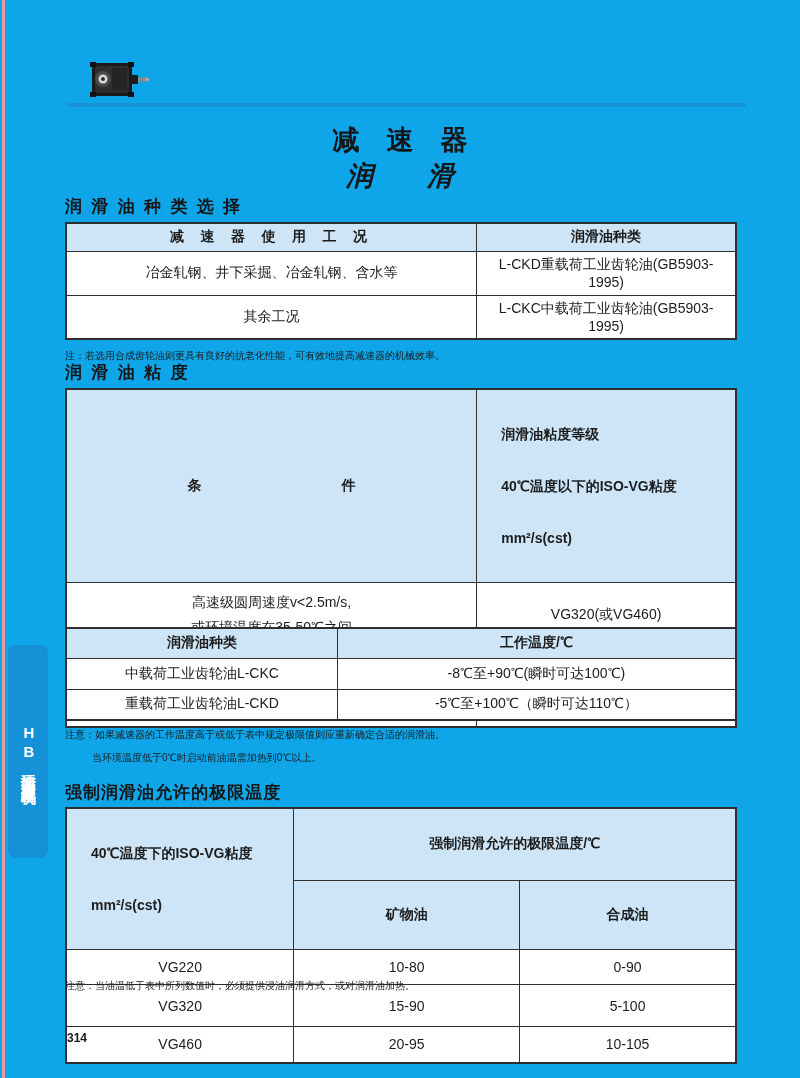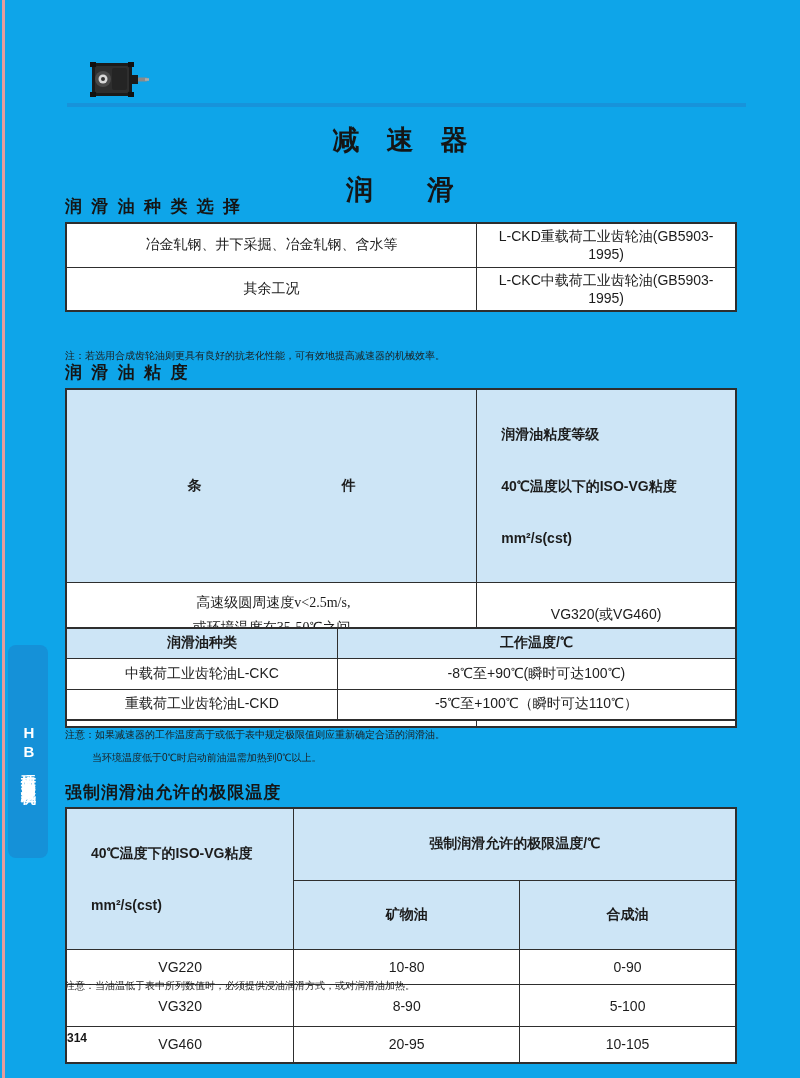--- a/index.html
+++ b/index.html
@@ -11,37 +11,37 @@
   }
   .left-edge-line { position:absolute; left:2px; top:0; width:3px; height:1078px; background:#e59c9c; }
 
   .product-img { position:absolute; left:86px; top:58px; width:64px; height:44px; }
 
   .blue-rule { position:absolute; left:67px; top:103px; width:679px; height:4px; background:#1793da; }
 
   .doc-title { position:absolute; left:0; width:800px; text-align:center;
     font-size:27px; font-weight:bold; color:#151515; }
   .doc-title.t1 { top:122px; }
-  .doc-title.t2 { top:172px; }
+  .doc-title.t2 { top:158px;font-style:italic; }
 
   .sec-heading { position:absolute; left:65px; font-size:17px; font-weight:bold; color:#151515; white-space:nowrap; }
   .ls-wide  { letter-spacing:0.55em; }
   .ls-mid   { letter-spacing:0.25em; }
   .ls-tight { letter-spacing:0.06em; }
 
   table.tbl { position:absolute; left:65px; width:672px; border-collapse:collapse; table-layout:fixed;
     border:2px solid #2e2e2e; }
   table.tbl th, table.tbl td { border:1.5px solid #2e2e2e; text-align:center; vertical-align:middle;
     font-size:14px; color:#1c1c1c; padding:2px 4px; overflow:hidden; }
   table.tbl th { background:#cde5f6; font-weight:bold; white-space:pre; }
   table.tbl td { font-weight:normal; background:#ffffff; }
 
   .th-left { text-align:left !important; padding-left:24px !important; font-weight:bold; }
   .th-left div { line-height:20px; white-space:pre; }
-  .cond-block { display:inline-block; text-align:right;font-family:Liberation Serif, serif; }
+  .cond-block { display:inline-block; text-align:center; }
   .cond-block div { line-height:25px; white-space:nowrap; }
 
   .note { position:absolute; left:65px; font-size:10px; font-weight:normal; color:#1c1c1c; line-height:23px; white-space:nowrap; }
   .note .indent { padding-left:27px; }
 
   .side-tab { position:absolute; left:8px; top:645px; width:40px; height:213px;
     background:#1591d8; border-radius:8px; display:flex; align-items:center; justify-content:center; }
   .side-tab span { writing-mode:vertical-rl; text-orientation:upright;
     color:#ffffff; font-size:15px; font-weight:bold; letter-spacing:2px; white-space:nowrap; }
 
@@ -76,20 +76,24 @@
   <div class="doc-title t2">润　　滑</div>
 
   <div class="sec-heading ls-wide" style="top:195px">润滑油种类选择</div>
 
   <table class="tbl" style="top:222px">
     <colgroup>
         <col style="width:61.3%">
         <col>
       </colgroup>
     <tbody>
+        <tr style="height:28px">
+      <th style="letter-spacing:0.45em">减 速 器 使 用 工 况</th>
+      <th>润滑油种类</th>
+    </tr>
     <tr style="height:44px">
       <td>冶金轧钢、井下采掘、冶金轧钢、含水等</td>
       <td>L-CKD重载荷工业齿轮油(GB5903-1995)</td>
     </tr>
     <tr style="height:44px">
       <td>其余工况</td>
       <td>L-CKC中载荷工业齿轮油(GB5903-1995)</td>
     </tr>
   </tbody>
     </table>
@@ -181,21 +185,21 @@
       <th>矿物油</th>
       <th>合成油</th>
     </tr>
     <tr style="height:35px">
       <td>VG220</td>
       <td>10-80</td>
       <td>0-90</td>
     </tr>
     <tr style="height:42px">
       <td>VG320</td>
-      <td>8-90</td>
+      <td>15-90</td>
       <td>5-100</td>
     </tr>
     <tr style="height:36px">
       <td>VG460</td>
       <td>20-95</td>
       <td>10-105</td>
     </tr>
   </tbody>
     </table>
 

